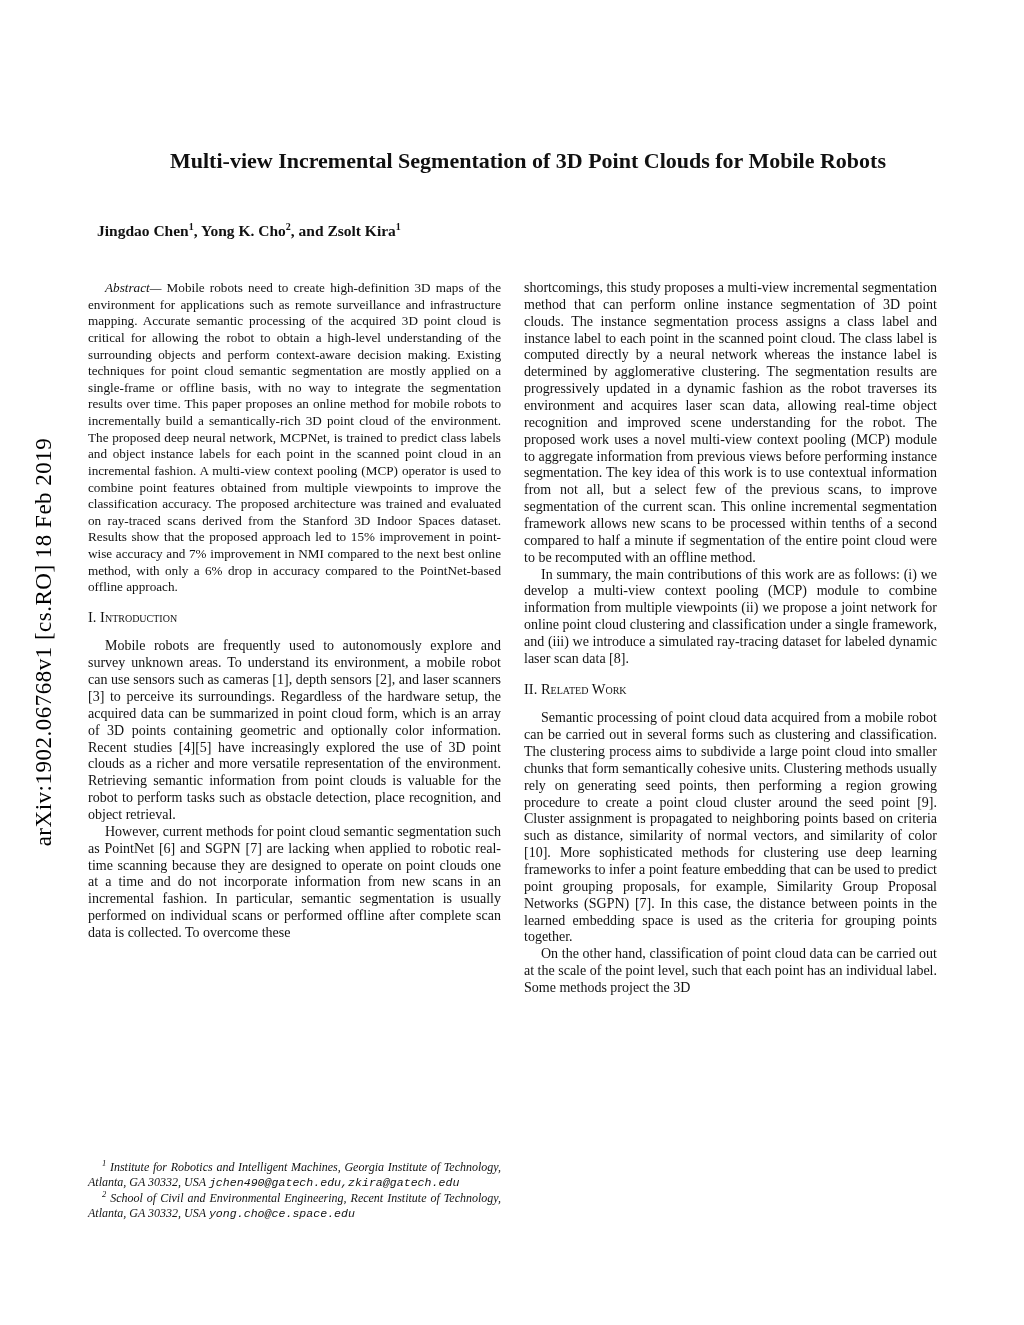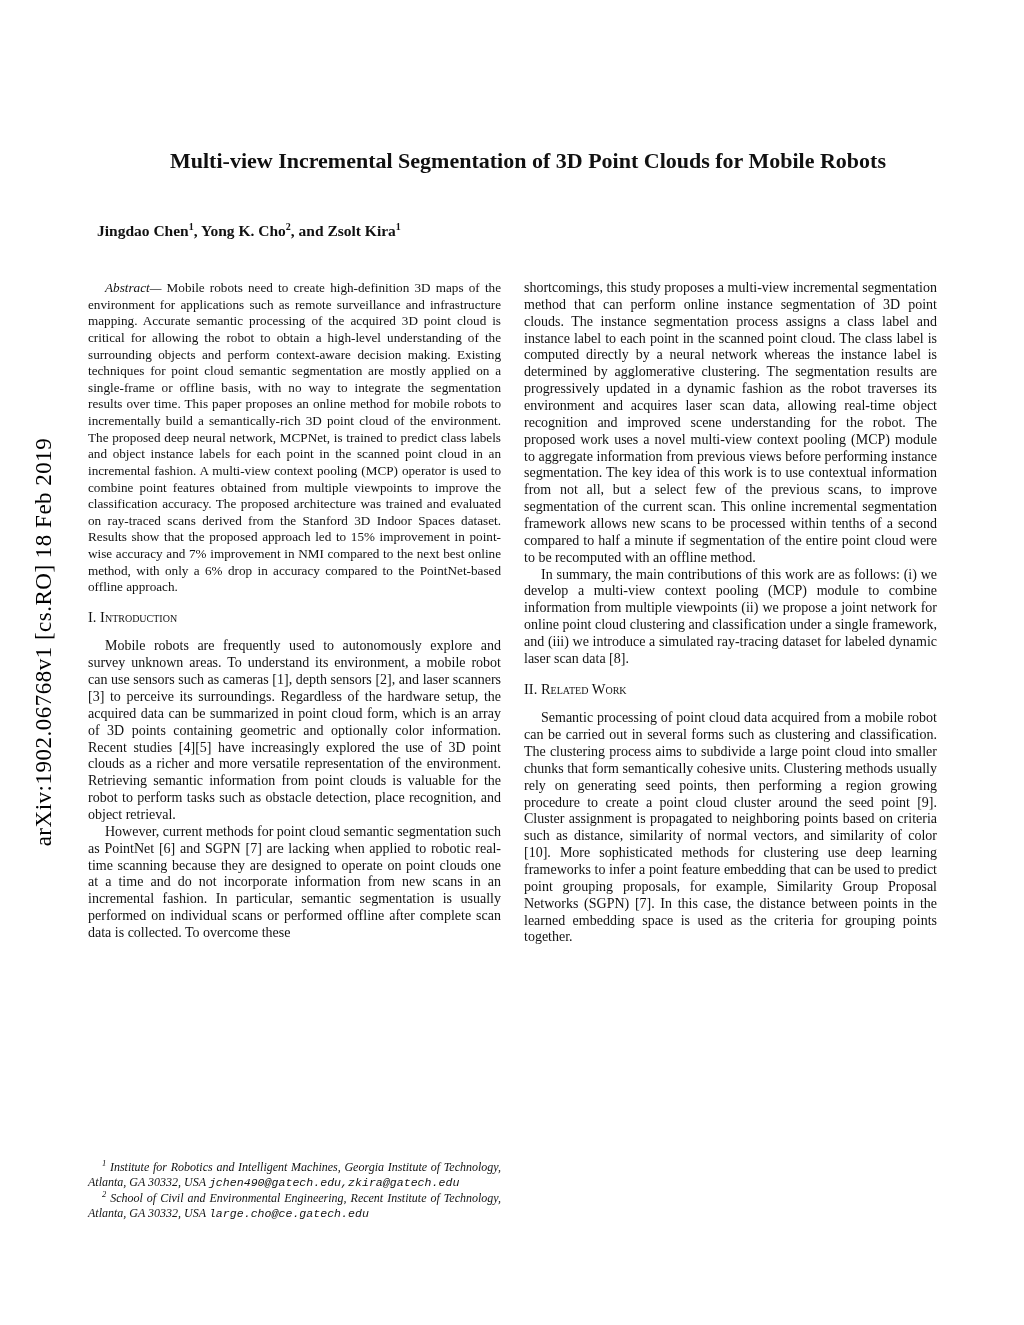--- a/index.html
+++ b/index.html
@@ -150,32 +150,33 @@
     <p class="para">Mobile robots are frequently used to autonomously explore and survey unknown areas. To understand its environment, a mobile robot can use sensors such as cameras [1], depth sensors [2], and laser scanners [3] to perceive its surroundings. Regardless of the hardware setup, the acquired data can be summarized in point cloud form, which is an array of 3D points containing geometric and optionally color information. Recent studies [4][5] have increasingly explored the use of 3D point clouds as a richer and more versatile representation of the environment. Retrieving semantic information from point clouds is valuable for the robot to perform tasks such as obstacle detection, place recognition, and object retrieval.</p>
 
     <p class="para">However, current methods for point cloud semantic segmentation such as PointNet [6] and SGPN [7] are lacking when applied to robotic real-time scanning because they are designed to operate on point clouds one at a time and do not incorporate information from new scans in an incremental fashion. In particular, semantic segmentation is usually performed on individual scans or performed offline after complete scan data is collected. To overcome these</p>
   </div>
 
   <div class="footnotes">
     <p class="footnote">
       <sup>1</sup><span> Institute for Robotics and Intelligent Machines, Georgia Institute of Technology, Atlanta, GA 30332, USA </span><span class="mono">jchen490@gatech.edu,zkira@gatech.edu</span>
     </p>
     <p class="footnote">
-      <sup>2</sup><span> School of Civil and Environmental Engineering, Recent Institute of Technology, Atlanta, GA 30332, USA </span><span class="mono">large.cho@ce.gatech.edu</span>
+      <sup>2</sup><span> School of Civil and Environmental Engineering, Recent Institute of Technology, Atlanta, GA 30332, USA </span><span class="mono">yong.cho@ce.space.edu</span>
     </p>
   </div>
 
   <div class="col col-right">
 
     <p class="para no-indent">shortcomings, this study proposes a multi-view incremental segmentation method that can perform online instance segmentation of 3D point clouds. The instance segmentation process assigns a class label and instance label to each point in the scanned point cloud. The class label is computed directly by a neural network whereas the instance label is determined by agglomerative clustering. The segmentation results are progressively updated in a dynamic fashion as the robot traverses its environment and acquires laser scan data, allowing real-time object recognition and improved scene understanding for the robot. The proposed work uses a novel multi-view context pooling (MCP) module to aggregate information from previous views before performing instance segmentation. The key idea of this work is to use contextual information from not all, but a select few of the previous scans, to improve segmentation of the current scan. This online incremental segmentation framework allows new scans to be processed within tenths of a second compared to half a minute if segmentation of the entire point cloud were to be recomputed with an offline method.</p>
 
     <p class="para">In summary, the main contributions of this work are as follows: (i) we develop a multi-view context pooling (MCP) module to combine information from multiple viewpoints (ii) we propose a joint network for online point cloud clustering and classification under a single framework, and (iii) we introduce a simulated ray-tracing dataset for labeled dynamic laser scan data [8].</p>
 
     <div class="section-heading">
       <span>II.</span>
       <span class="sc">Related Work</span>
     </div>
 
     <p class="para">Semantic processing of point cloud data acquired from a mobile robot can be carried out in several forms such as clustering and classification. The clustering process aims to subdivide a large point cloud into smaller chunks that form semantically cohesive units. Clustering methods usually rely on generating seed points, then performing a region growing procedure to create a point cloud cluster around the seed point [9]. Cluster assignment is propagated to neighboring points based on criteria such as distance, similarity of normal vectors, and similarity of color [10]. More sophisticated methods for clustering use deep learning frameworks to infer a point feature embedding that can be used to predict point grouping proposals, for example, Similarity Group Proposal Networks (SGPN) [7]. In this case, the distance between points in the learned embedding space is used as the criteria for grouping points together.</p>
 
+    <p class="para">On the other hand, classification of point cloud data can be carried out at the scale of the point level, such that each point has an individual label. Some methods project the 3D</p>
   </div>
 
 </div>
 
 </body></html>

